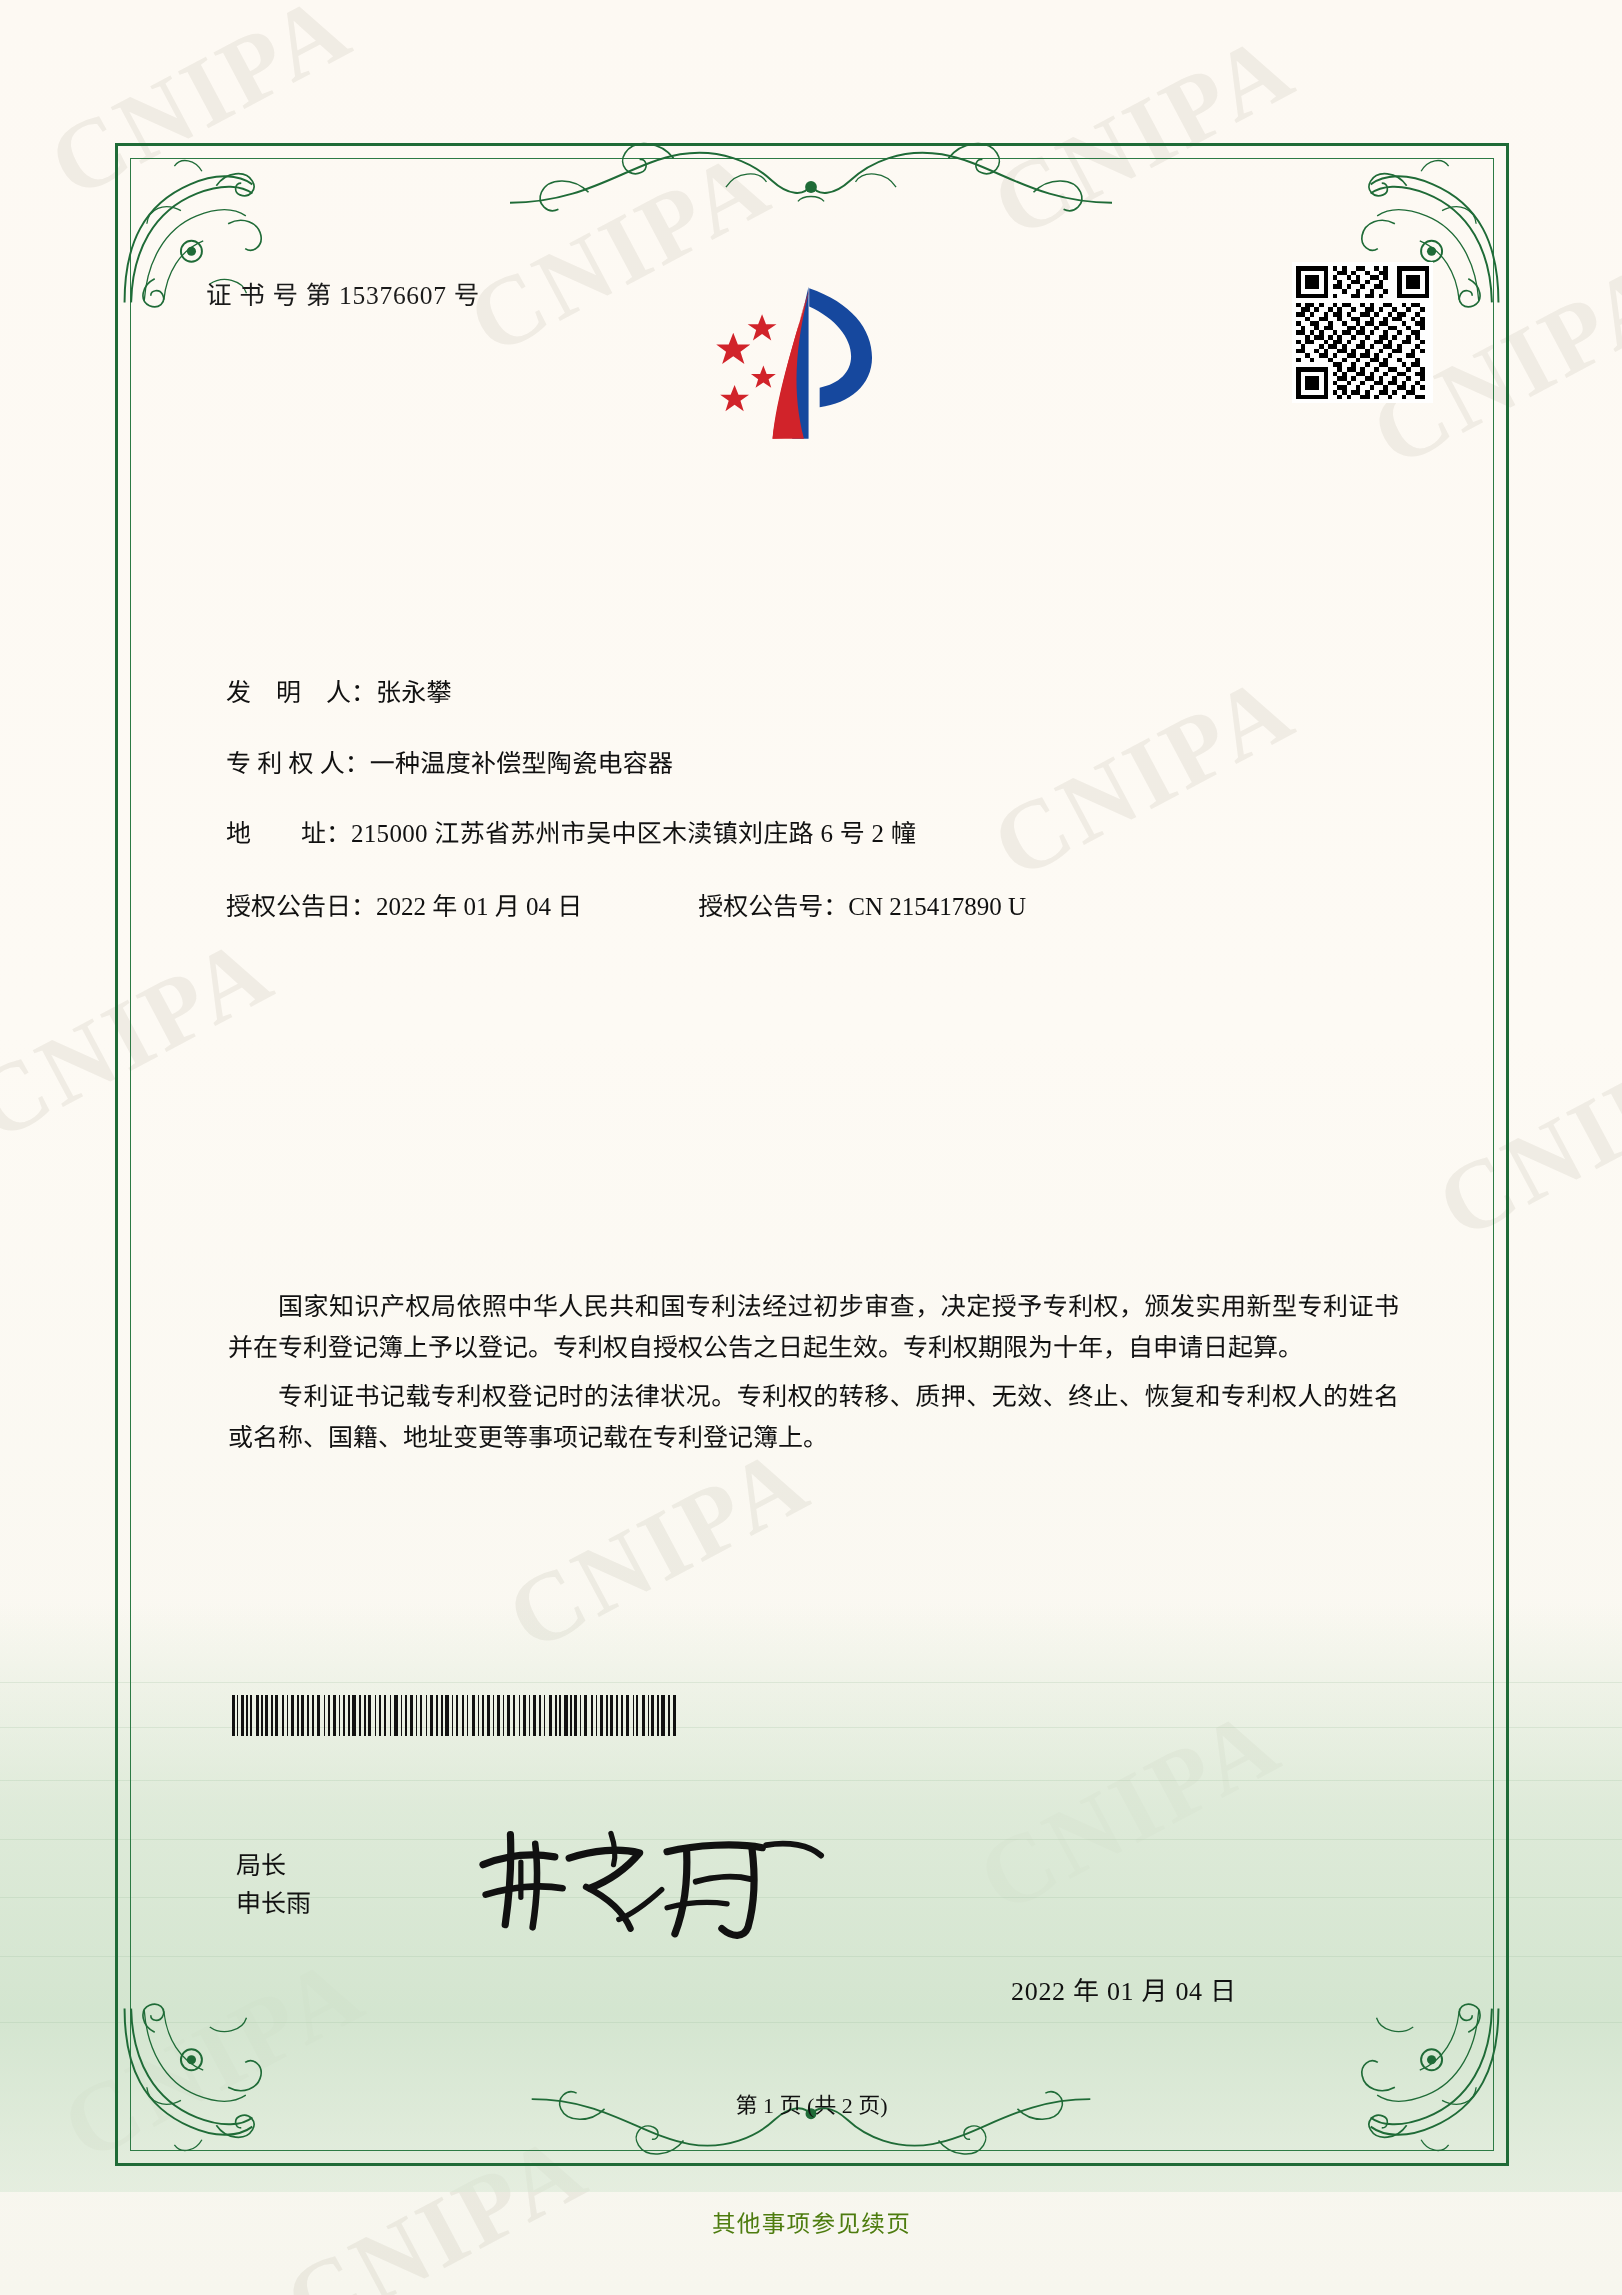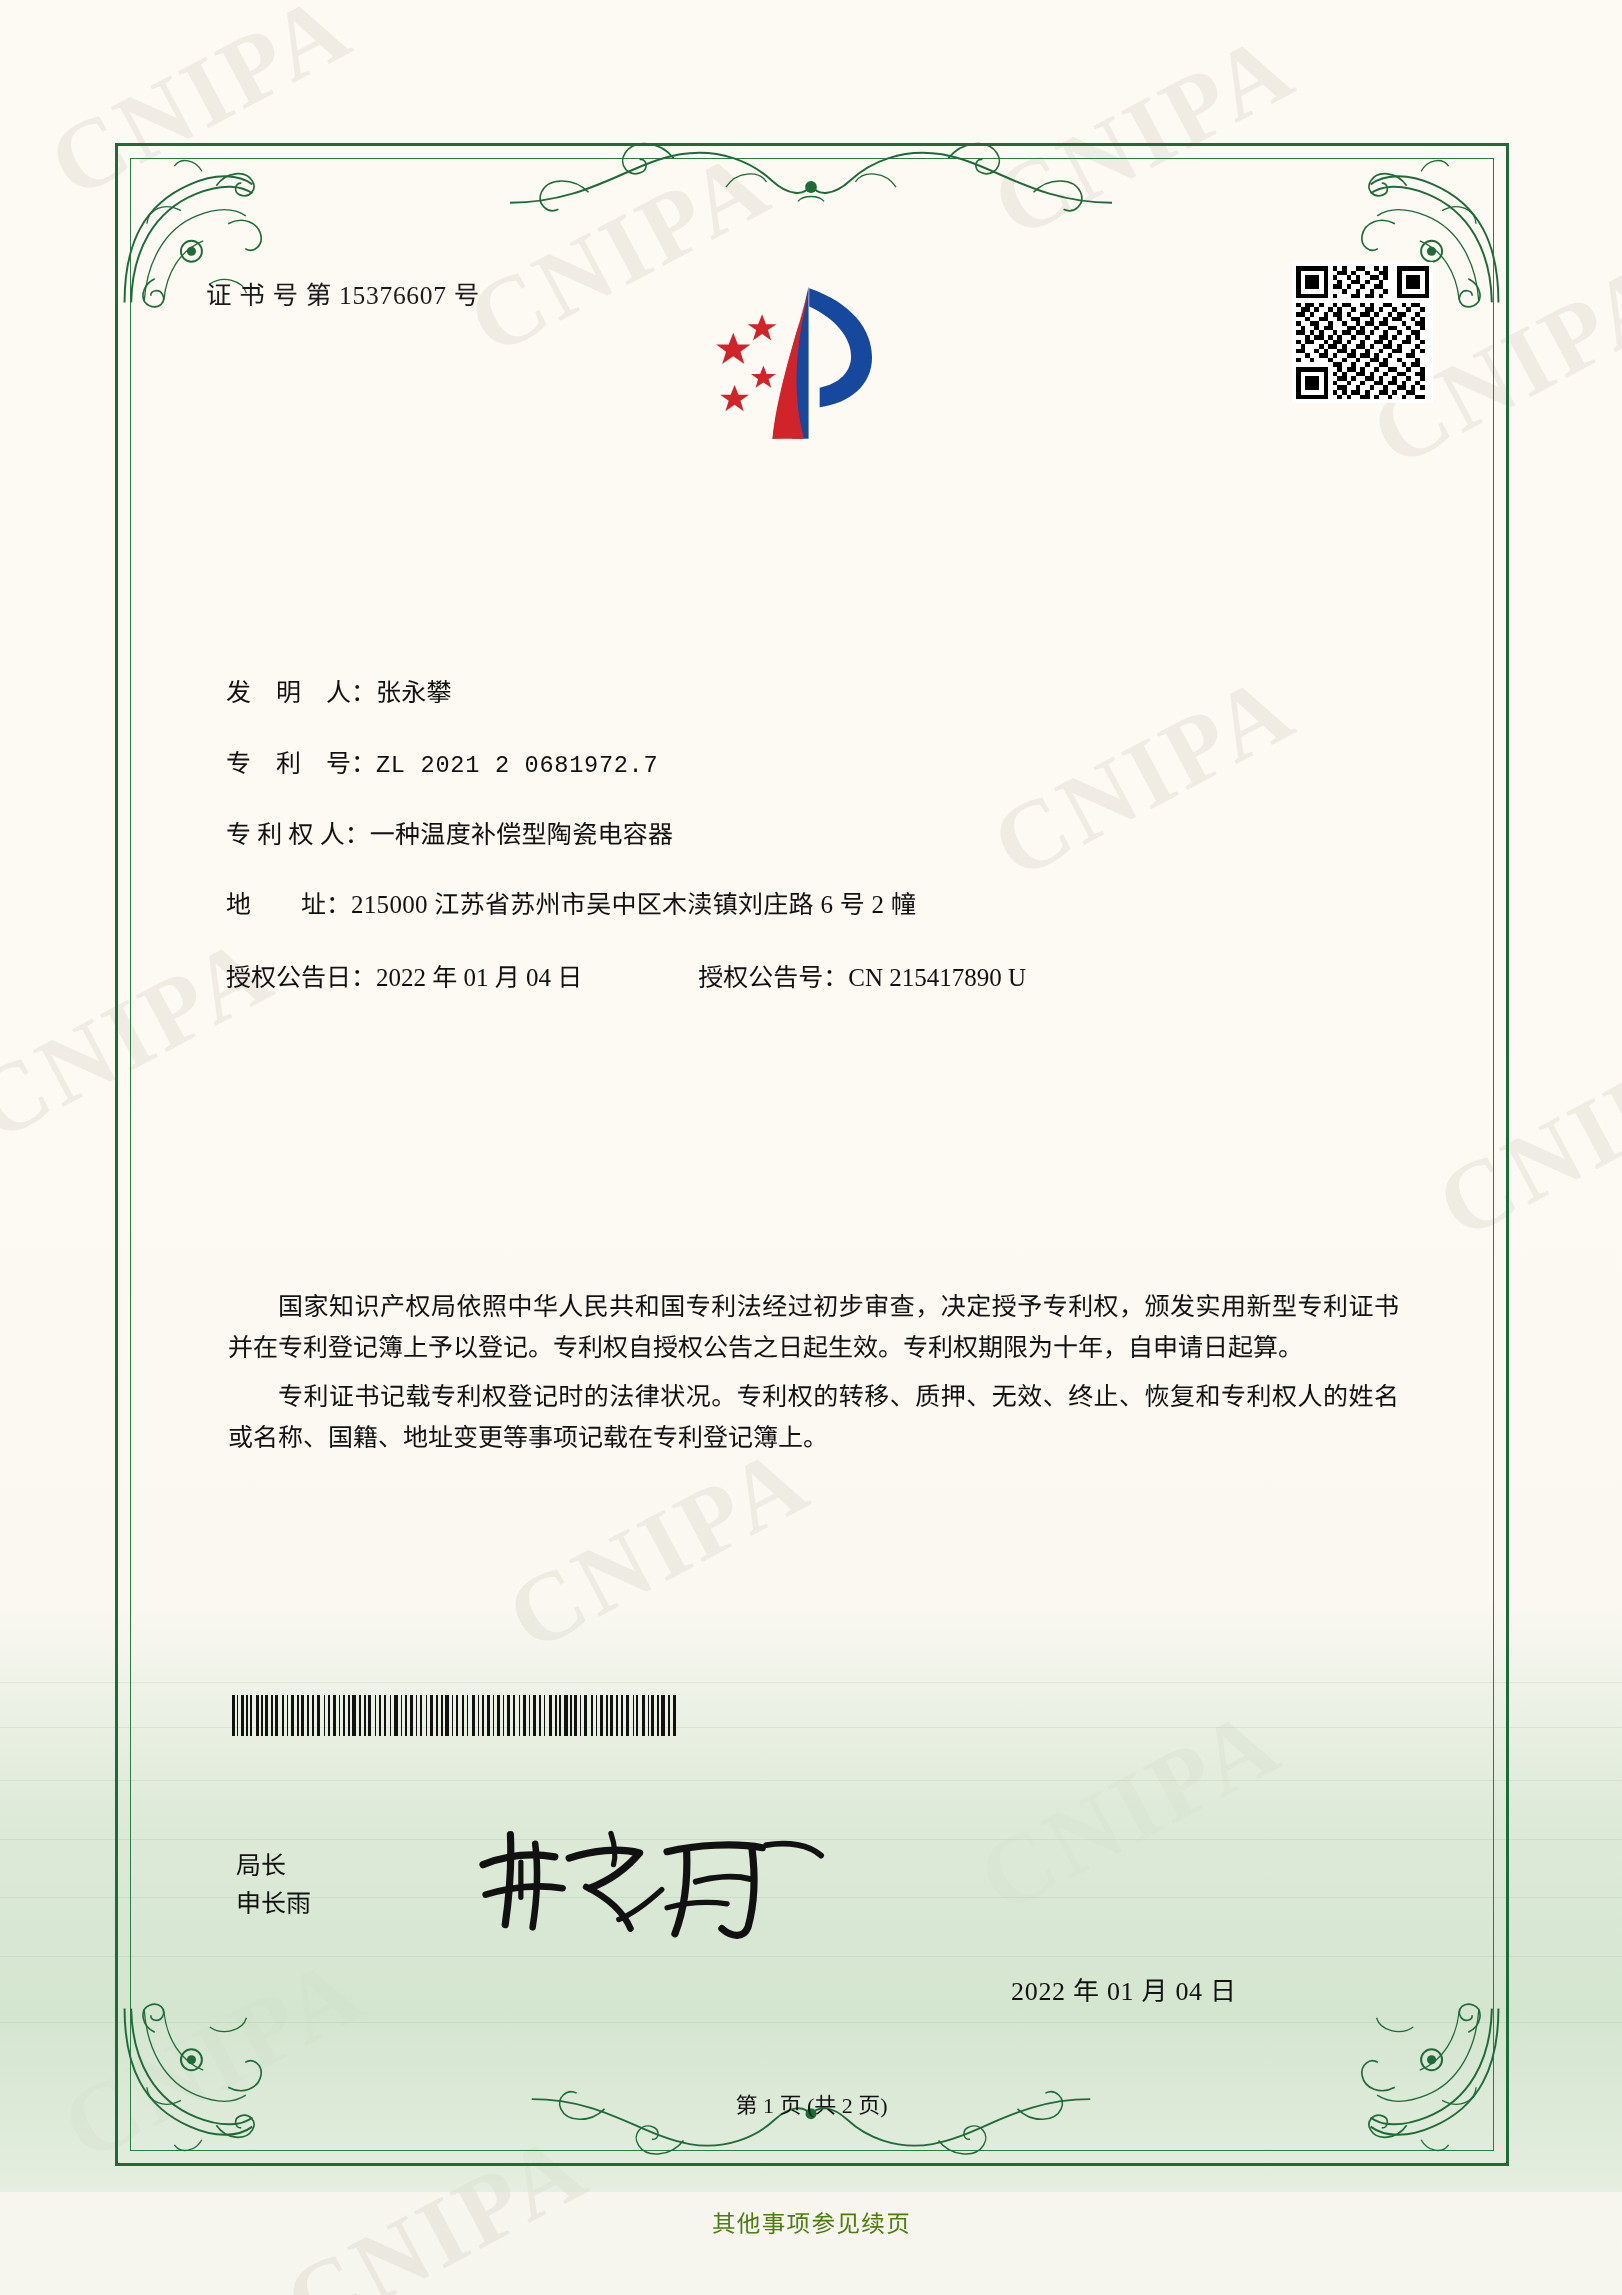--- a/index.html
+++ b/index.html
@@ -634,24 +634,20 @@
     </svg>
   </div>
 
 
   <div class="fields">
     <div class="field-row">
       <span class="f-label">发    明    人：</span>
       <span class="f-value">张永攀</span>
     </div>
     <div class="field-row">
-      <span class="f-label">专    利    号：</span>
-      <span class="f-value mono">ZL 2021 2 0681972.7</span>
-    </div>
-    <div class="field-row">
       <span class="f-label">专 利 权 人：</span>
       <span class="f-value">一种温度补偿型陶瓷电容器</span>
     </div>
     <div class="field-row">
       <span class="f-label">地        址：</span>
       <span class="f-value">215000 江苏省苏州市吴中区木渎镇刘庄路 6 号 2 幢</span>
     </div>
     <div class="row-two">
       <span>授权公告日：</span>
       <span>2022 年 01 月 04 日</span>

